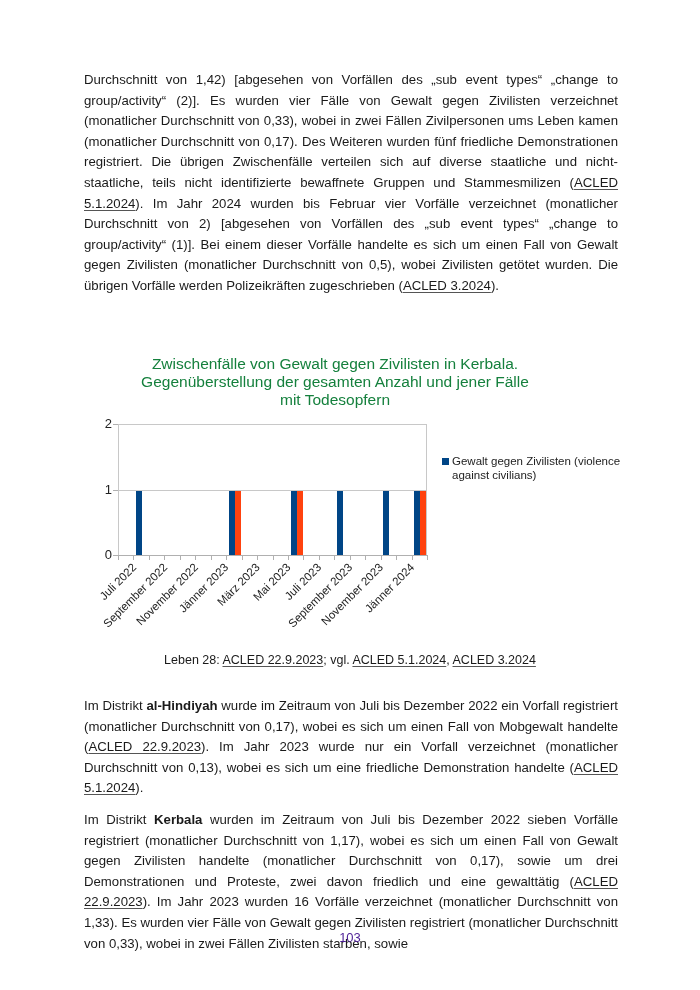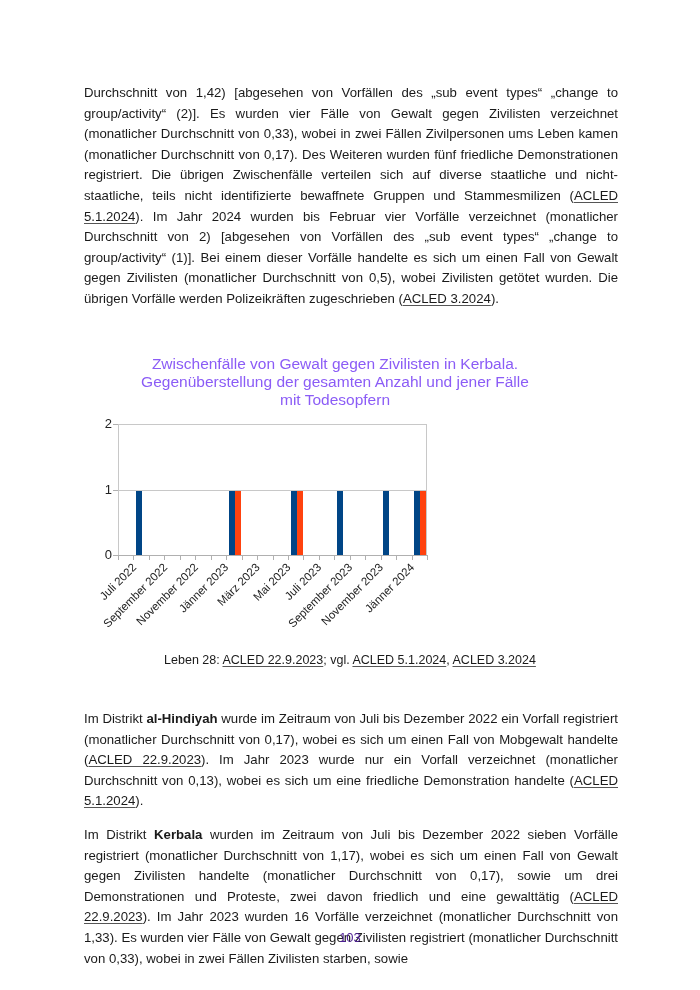--- a/index.html
+++ b/index.html
@@ -2,30 +2,30 @@
 <html><head>
 <meta charset="utf-8">
 <style>
   html, body { margin: 0; padding: 0; background: #ffffff; }
   body {
     width: 700px; height: 990px; position: relative; overflow: hidden;
     font-family: "Liberation Sans", sans-serif; color: #1a1a1a;
   }
   .page { position: absolute; left: 84px; top: 70px; width: 534px; }
   p.body {
-    margin: 13px 0 11px 0; font-size: 13.2px; line-height: 20.6px;
+    margin: 0 0 11px 0; font-size: 13.2px; line-height: 20.6px;
     text-align: justify; hyphens: manual;
   }
   .ref { text-decoration: underline; text-decoration-color: #555; text-underline-offset: 2px; }
   b { font-weight: bold; }
 
   .chart { position: absolute; left: 90px; top: 355px; width: 540px; height: 285px; }
   .chart-title {
     position: absolute; left: 40px; top: 0; width: 410px; text-align: center;
-    font-size: 15.5px; line-height: 18px; color: #8b5cf6;
+    font-size: 15.5px; line-height: 18px; color: #15803d;
   }
   .plot {
     position: absolute; left: 28px; top: 69px; width: 309px; height: 131px;
     border: 1px solid #c8c8c8; border-bottom: none; box-sizing: border-box;
   }
   .gridline { position: absolute; left: 0; right: 0; height: 1px; background: #c8c8c8; }
   .axis-x { position: absolute; left: 28px; top: 200px; width: 309px; height: 1px; background: #b0b0b0; }
   .ytick { position: absolute; left: 12px; font-size: 13px; color: #222; width: 10px; text-align: right; }
   .ytickmark { position: absolute; left: 23px; width: 5px; height: 1px; background: #b0b0b0; }
   .xtickmark { position: absolute; top: 200px; width: 1px; height: 5px; background: #b0b0b0; }
@@ -102,20 +102,21 @@
       <div class="xlabel" style="right: 438.475px; top: 206px;">November 2022</div>
       <div class="xlabel" style="right: 407.575px; top: 206px;">Jänner 2023</div>
       <div class="xlabel" style="right: 376.675px; top: 206px;">März 2023</div>
       <div class="xlabel" style="right: 345.775px; top: 206px;">Mai 2023</div>
       <div class="xlabel" style="right: 314.875px; top: 206px;">Juli 2023</div>
       <div class="xlabel" style="right: 283.975px; top: 206px;">September 2023</div>
       <div class="xlabel" style="right: 253.075px; top: 206px;">November 2023</div>
       <div class="xlabel" style="right: 222.175px; top: 206px;">Jänner 2024</div>
     </div>
   <div class="legend" id="legend">
+      <div class="legend-item"><span class="swatch" style="background: rgb(0, 69, 134);"></span><span>Gewalt gegen Zivilisten (vio­lence against civilians)</span></div>
     </div>
 </div>
 
 <div class="caption">
   <span>Leben 28: </span><span class="ref">ACLED 22.9.2023</span><span>; vgl. </span><span class="ref">ACLED 5.1.2024</span><span>, </span><span class="ref">ACLED 3.2024</span>
 </div>
 
 <div class="lower" id="bottom-text">
     <p class="body"><span>Im Distrikt </span><b>al-Hindiyah</b><span> wurde im Zeitraum von Juli bis Dezember 2022 ein Vorfall registriert (monatlicher Durchschnitt von 0,17), wobei es sich um einen Fall von Mobgewalt handelte (</span><span class="ref">ACLED 22.9.2023</span><span>). Im Jahr 2023 wurde nur ein Vorfall verzeichnet (monatlicher Durchschnitt von 0,13), wobei es sich um eine friedliche Demonstration handelte (</span><span class="ref">ACLED 5.1.2024</span><span>).</span></p>
     <p class="body"><span>Im Distrikt </span><b>Kerbala</b><span> wurden im Zeitraum von Juli bis Dezember 2022 sieben Vorfälle registriert (monatlicher Durchschnitt von 1,17), wobei es sich um einen Fall von Gewalt gegen Zivilisten handelte (monatlicher Durchschnitt von 0,17), sowie um drei Demonstrationen und Proteste, zwei davon friedlich und eine gewalttätig (</span><span class="ref">ACLED 22.9.2023</span><span>). Im Jahr 2023 wurden 16 Vorfälle verzeichnet (monatlicher Durchschnitt von 1,33). Es wurden vier Fälle von Gewalt gegen Zivilis­ten registriert (monatlicher Durchschnitt von 0,33), wobei in zwei Fällen Zivilisten starben, sowie</span></p>

